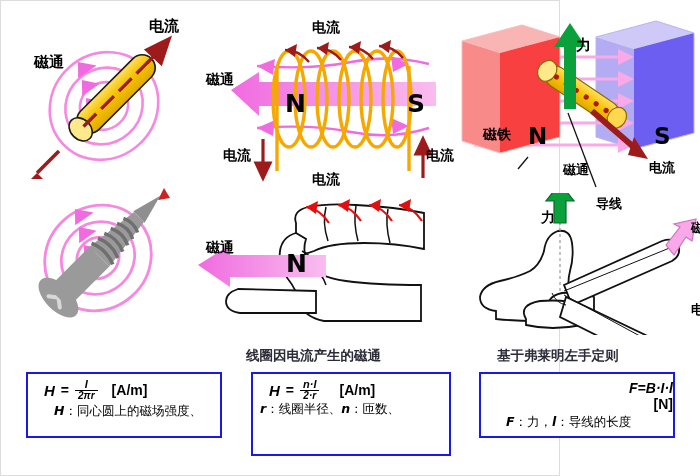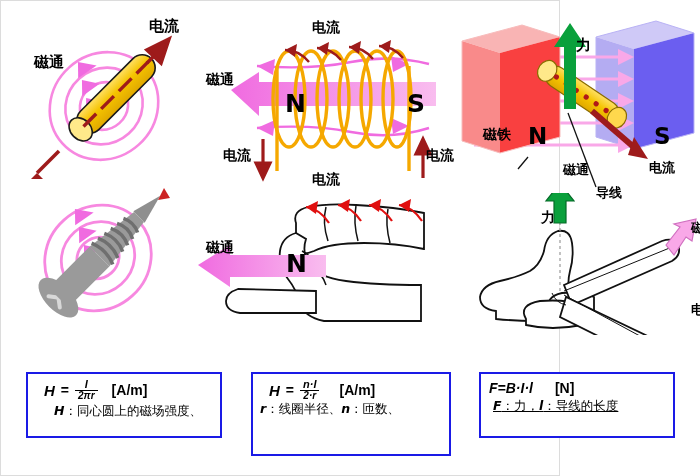--- a/index.html
+++ b/index.html
@@ -232,20 +232,21 @@
       <path d="M142,12 L154,6 L152,19 z"></path>
       <path d="M173,12 L185,6 L183,19 z"></path>
       <path d="M203,12 L215,6 L213,19 z"></path>
     </g>
 
     <path d="M2,72 L34,52 L34,62 L130,62 L130,84 L34,84 L34,94 z" fill="url(#gFluxHand)"></path>
   </svg>
   <span class="lbl" style="left:205px;top:238px;font-size:14px;">磁通</span>
   <span class="lbl" style="left:285px;top:248px;font-size:25px;">N</span>
 
+  <span class="cap" style="left:245px;top:346px;">线圈因电流产生的磁通</span>
   <div class="fbox" style="left:250px;top:371px;width:200px;height:84px;">
     <div style="display:flex;align-items:center;padding:5px 0 0 16px;gap:6px;">
       <span class="ital" style="font-size:15px;">H</span>
       <span class="bld" style="font-size:14px;">=</span>
       <span class="frac">
         <span class="num">n·I</span>
         <span class="den">2·r</span>
       </span>
       <span class="bld" style="font-size:14px;margin-left:14px;">[A/m]</span>
     </div>
@@ -318,21 +319,21 @@
     <g stroke="#111" stroke-width="1.3" fill="none">
       <line x1="62" y1="160" x2="72" y2="148"></line>
       <line x1="140" y1="178" x2="112" y2="104"></line>
     </g>
   </svg>
   <span class="lbl" style="left:575px;top:35px;font-size:15px;">力</span>
   <span class="lbl" style="left:482px;top:125px;font-size:14px;">磁铁</span>
   <span class="lbl" style="left:527px;top:122px;font-size:23px;">N</span>
   <span class="lbl" style="left:653px;top:122px;font-size:23px;">S</span>
   <span class="lbl" style="left:562px;top:160px;font-size:13px;">磁通</span>
-  <span class="lbl" style="left:595px;top:183px;font-size:13px;">导线</span>
+  <span class="lbl" style="left:595px;top:194px;font-size:13px;">导线</span>
   <span class="lbl" style="left:648px;top:158px;font-size:13px;">电流</span>
 
   <svg class="abs" style="left:465px;top:192px;" width="235" height="142">
 
     <g fill="#ffffff" stroke="#111" stroke-width="1.8">
       <path d="M30,118 Q14,116 14,104 Q16,92 34,88 Q52,84 64,78
                Q74,72 78,58 Q80,42 92,38 Q104,36 106,50
                Q108,64 104,78 Q100,94 106,104 L106,126
                Q70,130 30,126 Z"></path>
       <path d="M84,118 Q78,104 96,100 Q116,98 128,104 L128,124
@@ -363,23 +364,24 @@
     <path d="M200,52 L214,34 L208,31 L230,26 L226,48 L220,44 L208,62 z" fill="#f9a8e8" stroke="#d070c0" stroke-width="1.2"></path>
 
     <g>
       <path d="M190,152 L216,168 L208,176 L232,174 L224,152 L218,160 L194,144 z" fill="#9e1b1b"></path>
     </g>
   </svg>
   <span class="lbl" style="left:540px;top:208px;font-size:14px;">力</span>
   <span class="lbl" style="left:690px;top:218px;font-size:13px;">磁通</span>
   <span class="lbl" style="left:690px;top:300px;font-size:13px;">电流</span>
 
+  <span class="cap" style="left:496px;top:346px;">基于弗莱明左手定则</span>
   <div class="fbox" style="left:478px;top:371px;width:196px;height:66px;">
-    <div style="display:flex;align-items:flex-end;padding:6px 0 0 8px;">
+    <div style="display:flex;align-items:flex-end;padding:6px 0 0 8px;flex-direction:column;">
       <span class="ital" style="font-size:14px;">F=B·I·l</span>
       <span class="bld" style="font-size:14px;margin-left:22px;">[N]</span>
     </div>
-    <div class="fline" style="padding:2px 0 0 12px;text-decoration:underline;">
+    <div class="fline" style="padding:2px 0 0 25px;">
       <span class="ital">F</span><span>：力，</span><span class="ital">l</span><span>：导线的长度</span>
     </div>
   </div>
 
 </div>
 
 </body></html>

